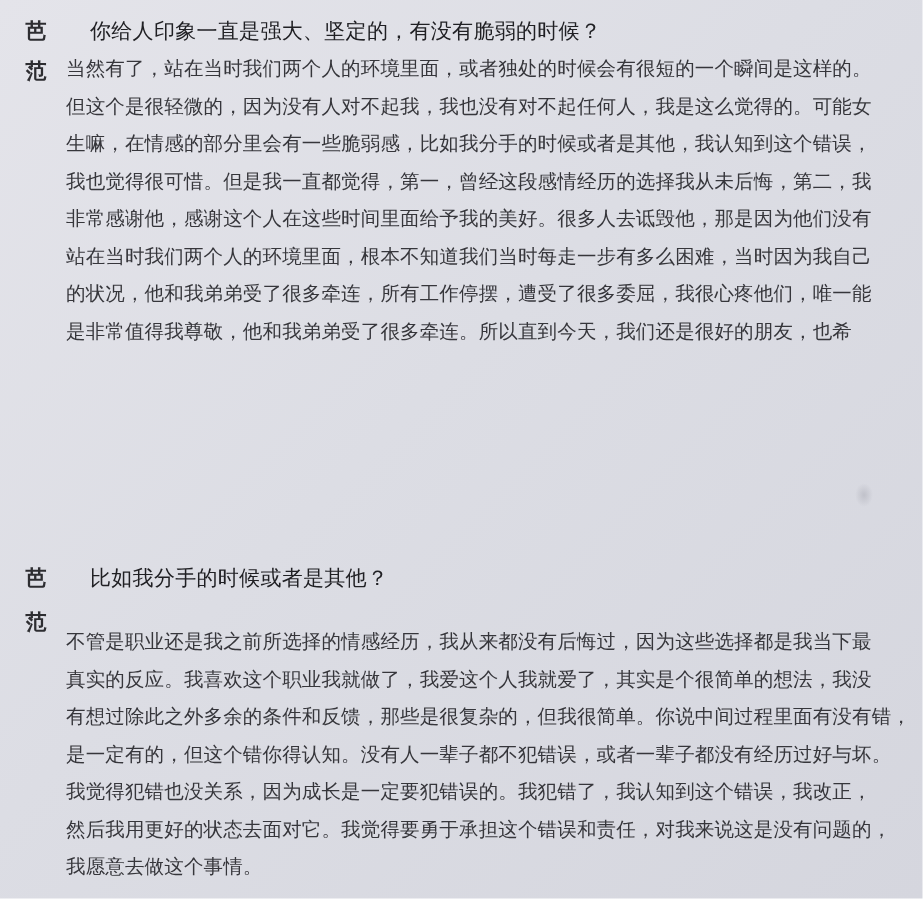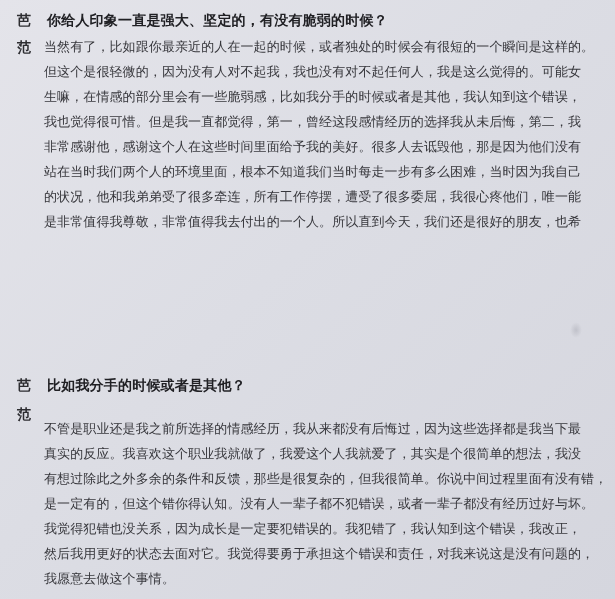--- a/index.html
+++ b/index.html
@@ -10,22 +10,22 @@
       color: #2a2a2e;
     }
     .page { position: relative; width: 615px; height: 599px; }
     .qa { position: absolute; left: 0; width: 615px; }
     .row { position: relative; }
     .speaker {
       position: absolute; left: 17px; width: 20px;
       font-size: 14px; font-weight: bold; color: #2d2d31;
     }
     .q-text {
-      position: absolute; left: 47px;
-      font-size: 14px; font-weight: bold; color: #202024;
+      position: absolute; left: 60px;
+      font-size: 14px; font-weight: normal; color: #202024;
       letter-spacing: 0.2px;
     }
     .a-lines { position: absolute; left: 44px; width: 520px; }
     .a-line {
       height: 25px; line-height: 25px;
       font-size: 13px; color: #36363b; white-space: nowrap;
       letter-spacing: 0.1px;
     }
     .smudge {
       position: absolute; left: 570px; top: 322px; width: 12px; height: 16px;
@@ -39,28 +39,28 @@
 <div class="page">
 
   <div class="qa" style="top:0;">
     <div class="row">
       <span class="speaker" style="top:12px;">芭</span>
       <span class="q-text" style="top:12px;">你给人印象一直是强大、坚定的，有没有脆弱的时候？</span>
     </div>
     <div class="row">
       <span class="speaker" style="top:39px;">范</span>
       <div class="a-lines" style="top:34px;">
-        <div class="a-line">当然有了，比如跟你最亲近的人在一起的时候，或者独处的时候会有很短的一个瞬间是这样的。</div>
+        <div class="a-line">当然有了，站在当时我们两个人的环境里面，或者独处的时候会有很短的一个瞬间是这样的。</div>
         <div class="a-line">但这个是很轻微的，因为没有人对不起我，我也没有对不起任何人，我是这么觉得的。可能女</div>
         <div class="a-line">生嘛，在情感的部分里会有一些脆弱感，比如我分手的时候或者是其他，我认知到这个错误，</div>
         <div class="a-line">我也觉得很可惜。但是我一直都觉得，第一，曾经这段感情经历的选择我从未后悔，第二，我</div>
         <div class="a-line">非常感谢他，感谢这个人在这些时间里面给予我的美好。很多人去诋毁他，那是因为他们没有</div>
         <div class="a-line">站在当时我们两个人的环境里面，根本不知道我们当时每走一步有多么困难，当时因为我自己</div>
         <div class="a-line">的状况，他和我弟弟受了很多牵连，所有工作停摆，遭受了很多委屈，我很心疼他们，唯一能</div>
-        <div class="a-line">是非常值得我尊敬，非常值得我去付出的一个人。所以直到今天，我们还是很好的朋友，也希</div>
+        <div class="a-line">是非常值得我尊敬，他和我弟弟受了很多牵连。所以直到今天，我们还是很好的朋友，也希</div>
       </div>
     </div>
   </div>
 
   <div class="smudge"></div>
 
   <div class="qa" style="top:0;">
     <div class="row">
       <span class="speaker" style="top:377px;">芭</span>
       <span class="q-text" style="top:377px;">比如我分手的时候或者是其他？</span>

